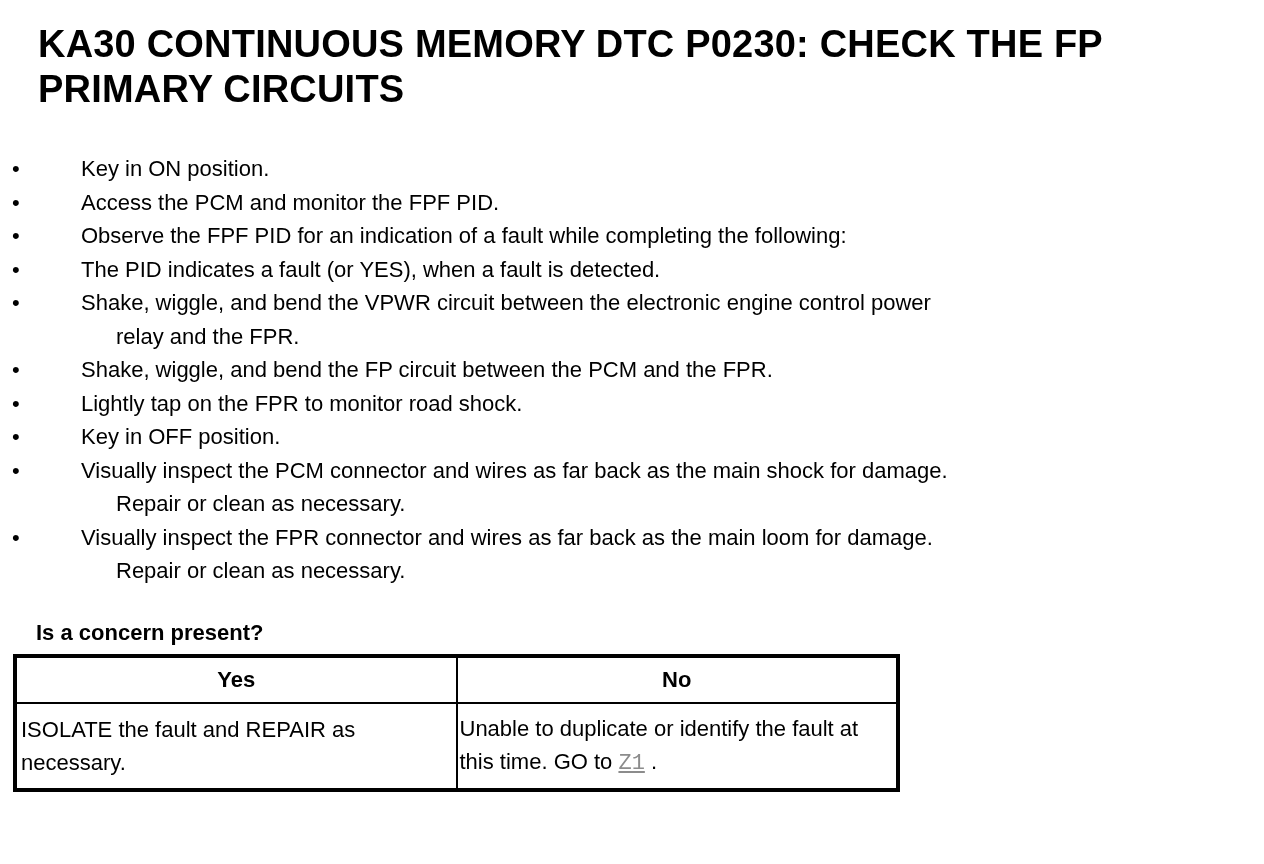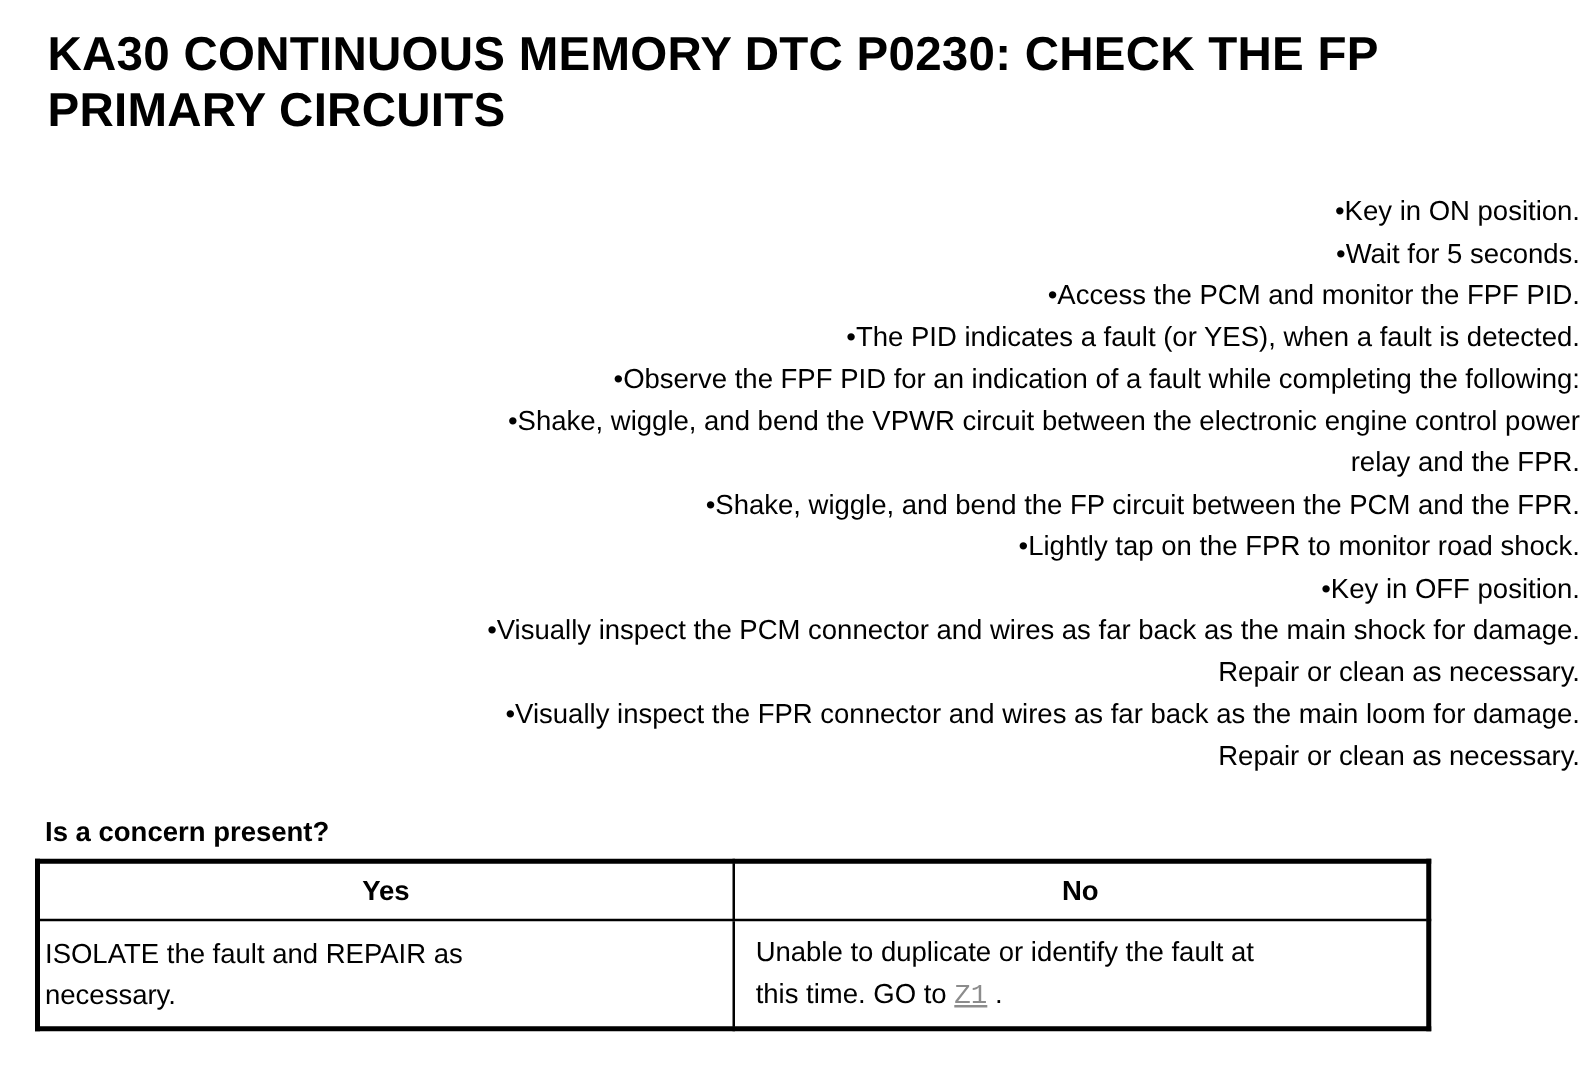--- a/index.html
+++ b/index.html
@@ -30,40 +30,39 @@
     letter-spacing: 0.2px;
   }
   ul.steps {
     list-style: none;
     margin: 40px 0 0 0;
     padding: 0;
   }
   ul.steps li {
     font-size: 22px;
     line-height: 33.5px;
-    padding-left: 92px;
+    padding-left: 116px;
     text-indent: -52px;
     white-space: pre-line;
-    text-align: right;
   }
   ul.steps li::before {
     content: "\2022";
     display: inline-block;
     width: 17px;
     font-size: 22px;
   }
   .question {
     font-size: 22px;
     font-weight: bold;
     margin: 32px 0 8px 36px;
   }
   table.decision {
     border-collapse: collapse;
-    margin-left: 28px;
-    width: 1117px;
+    margin-left: 13px;
+    width: 887px;
     table-layout: fixed;
     border: 4px solid #000000;
   }
   table.decision th,
   table.decision td {
     border: 2px solid #000000;
     font-size: 22px;
   }
   table.decision th {
     height: 42px;
@@ -73,44 +72,43 @@
   }
   table.decision td {
     height: 80px;
     vertical-align: middle;
     padding: 2px 8px 2px 4px;
     line-height: 33px;
     text-align: left;
     white-space: pre-line;
   }
   table.decision td.cell-no {
-    padding-left: 17px;
+    padding-left: 2px;
   }
   .z-link {
     color: #8c8c8c;
     text-decoration: underline;
     text-decoration-color: #8c8c8c;
     cursor: pointer;
     font-family: Liberation Mono, monospace;
   }
 </style>
 </head>
 <body>
 
 <div class="page">
 
   <h1 class="doc-title">KA30 CONTINUOUS MEMORY DTC P0230: CHECK THE FP
 PRIMARY CIRCUITS</h1>
 
   <ul class="steps">
     <li>Key in ON position.</li>
-    <li>Wait for 5 seconds.</li>
     <li>Access the PCM and monitor the FPF PID.</li>
+    <li>Observe the FPF PID for an indication of a fault while completing the following:</li>
     <li>The PID indicates a fault (or YES), when a fault is detected.</li>
-    <li>Observe the FPF PID for an indication of a fault while completing the following:</li>
     <li>Shake, wiggle, and bend the VPWR circuit between the electronic engine control power
 relay and the FPR.</li>
     <li>Shake, wiggle, and bend the FP circuit between the PCM and the FPR.</li>
     <li>Lightly tap on the FPR to monitor road shock.</li>
     <li>Key in OFF position.</li>
     <li>Visually inspect the PCM connector and wires as far back as the main shock for damage.
 Repair or clean as necessary.</li>
     <li>Visually inspect the FPR connector and wires as far back as the main loom for damage.
 Repair or clean as necessary.</li>
   </ul>

